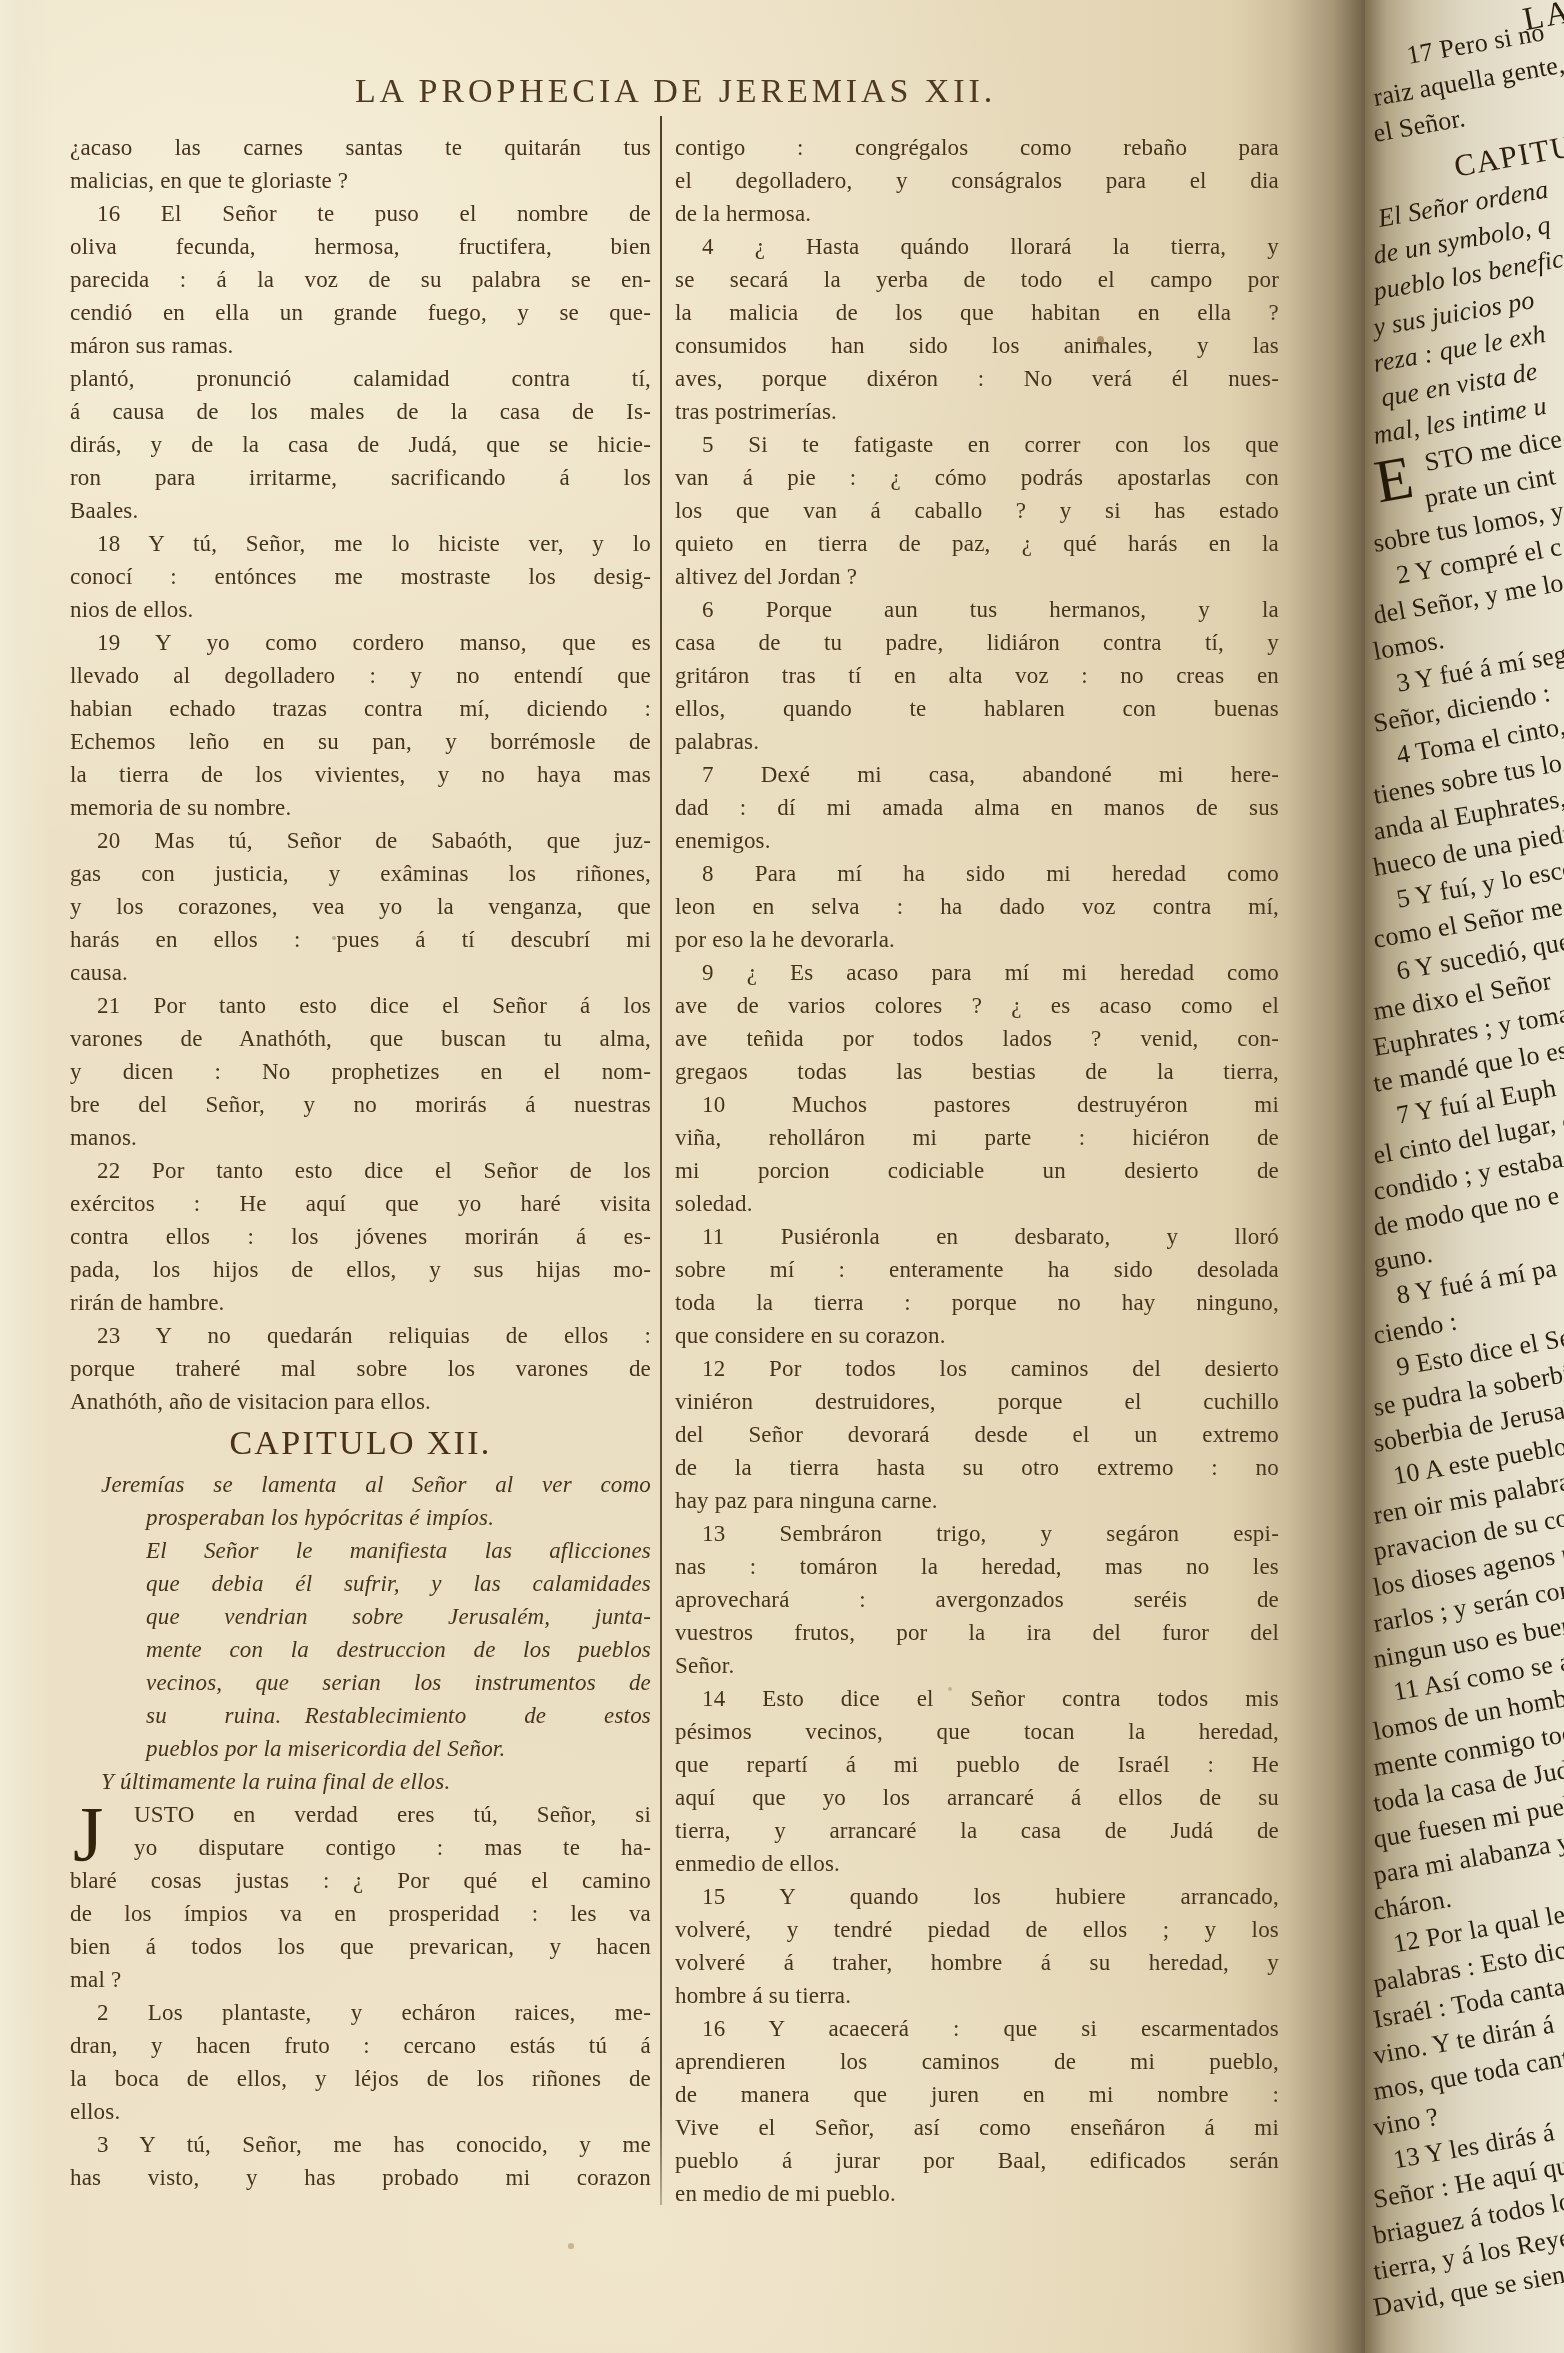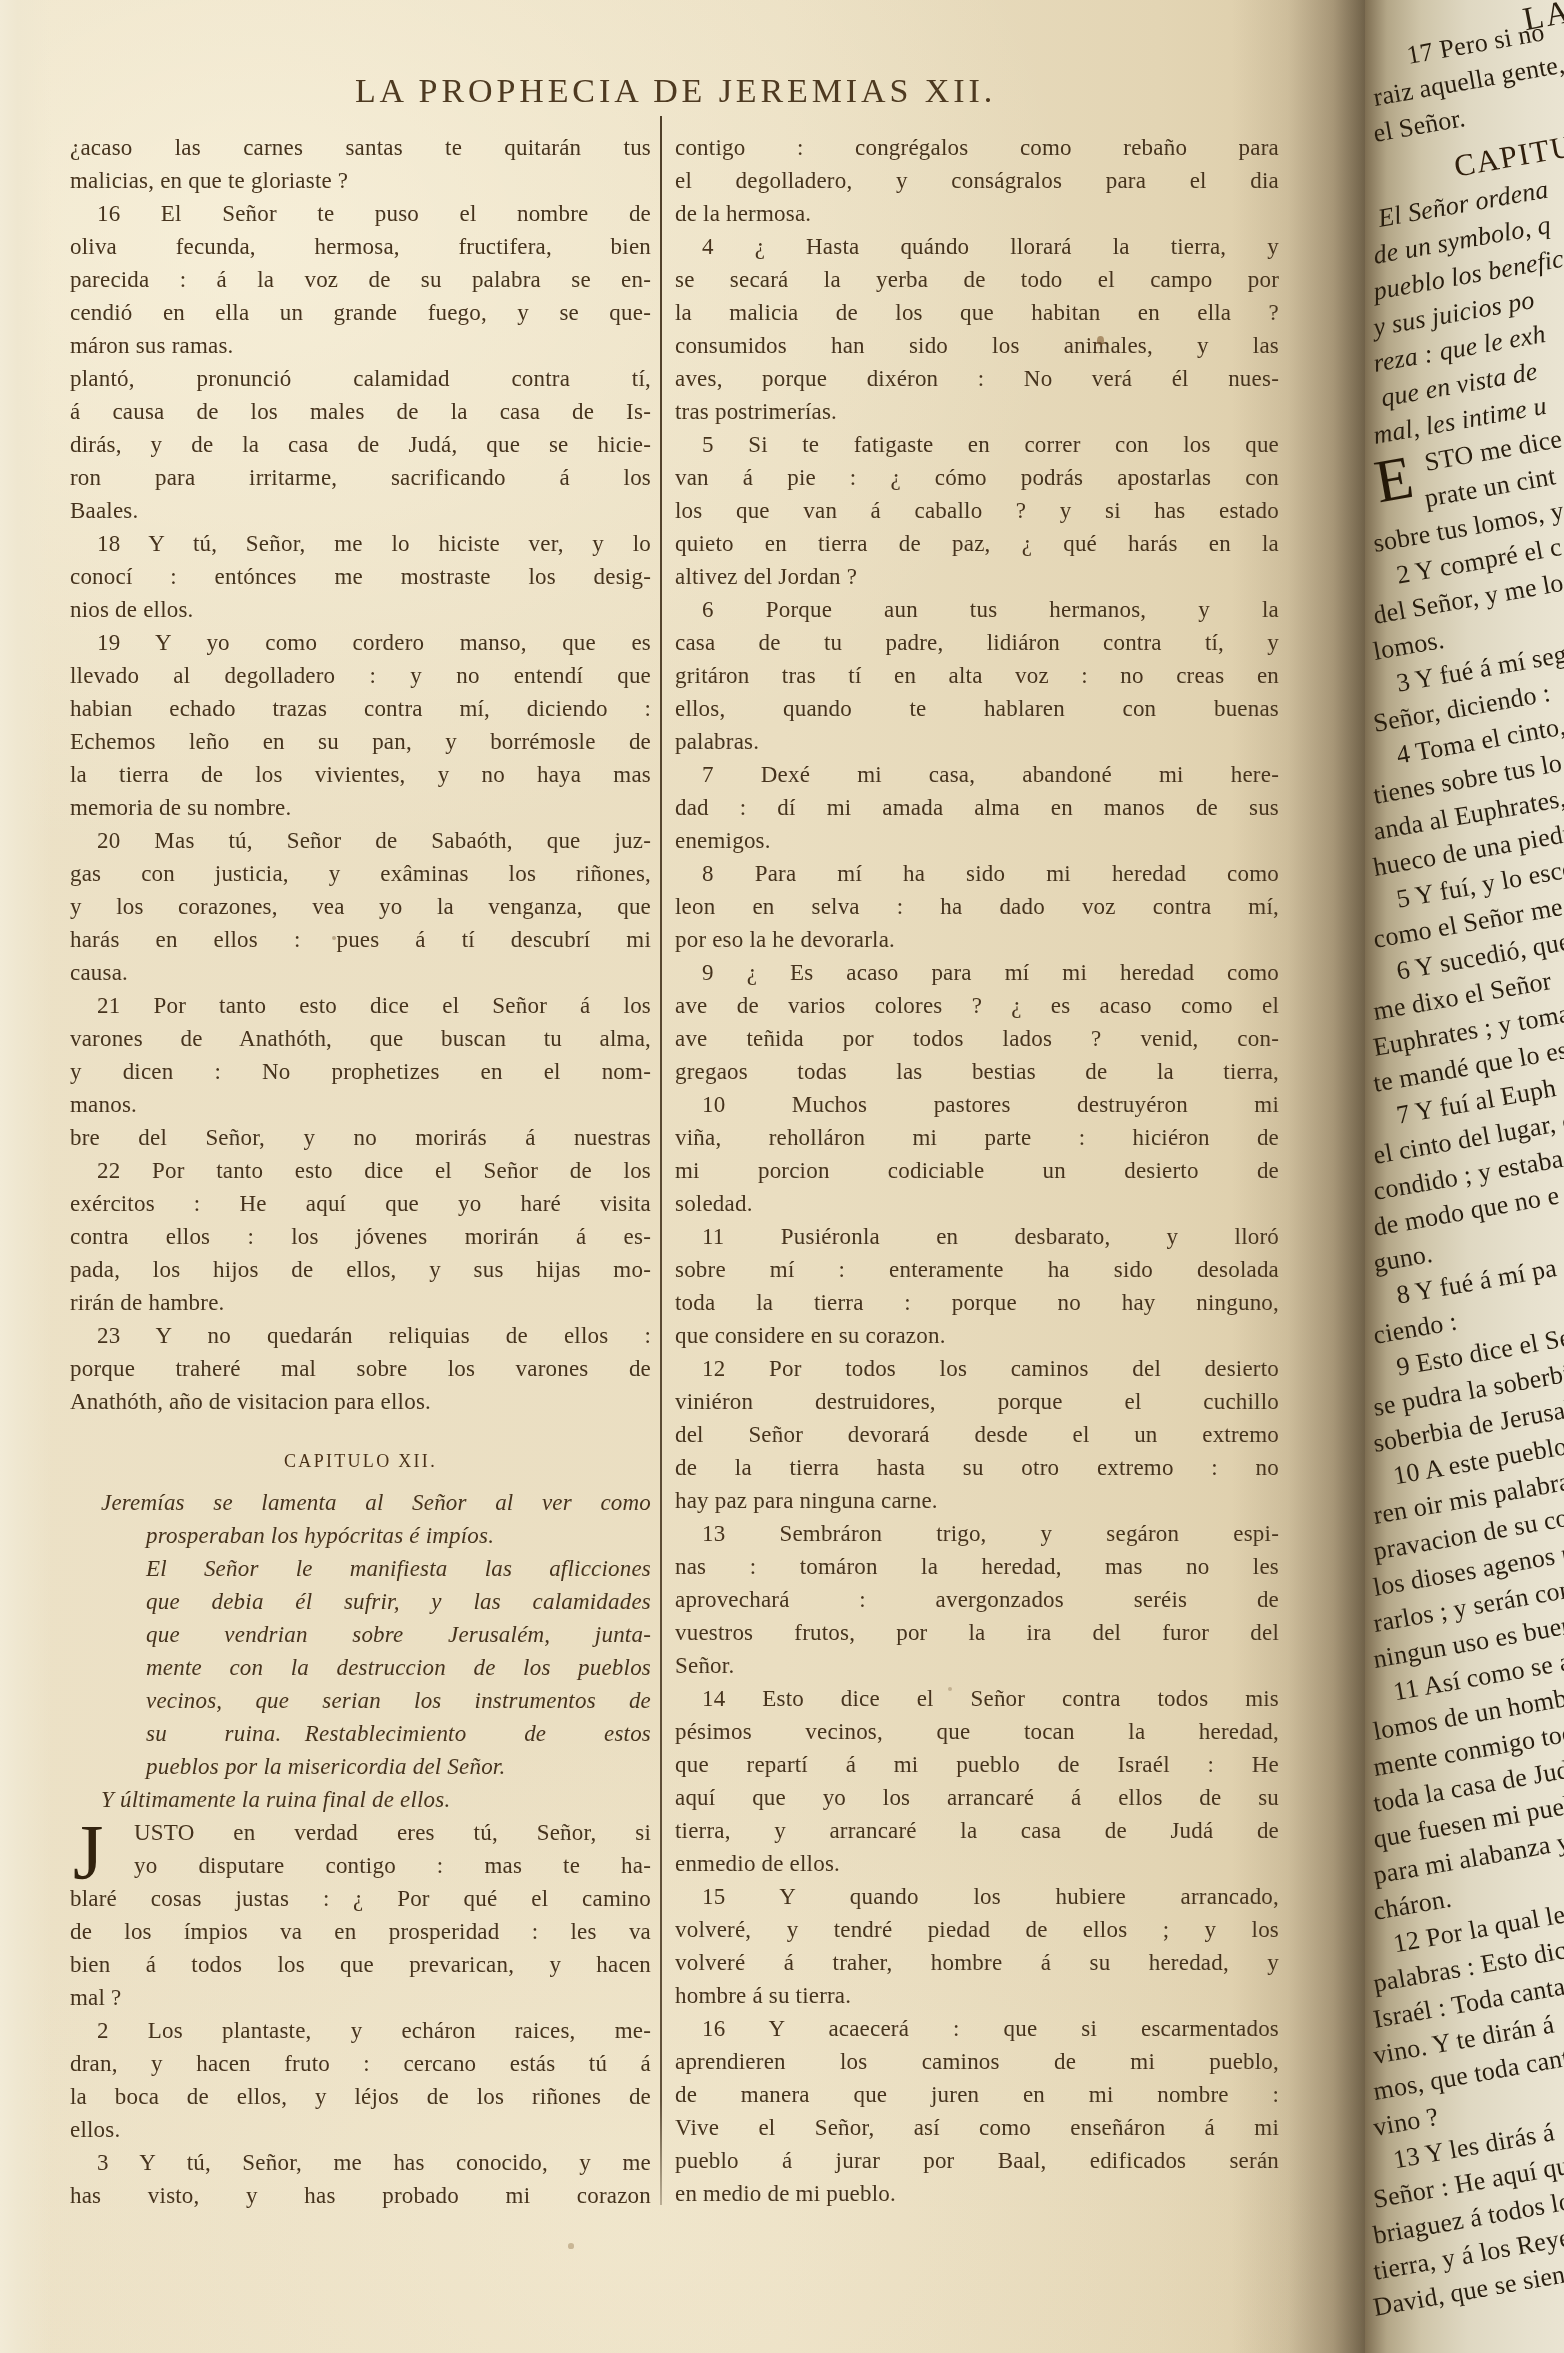--- a/index.html
+++ b/index.html
@@ -22,22 +22,22 @@
   .col{position:absolute;top:131px;font-size:23px;}
   .col-left{left:70px;width:581px;}
   .col-right{left:675px;width:604px;}
   .ln{
     height:33px;line-height:33px;letter-spacing:0.2px;
     white-space:normal;overflow:visible;text-align:left;
   }
   .ln.j{text-align:justify;text-align-last:justify;}
   .ln.in{text-indent:27px;}
   .ln.hd{
-    height:38px;line-height:38px;margin-top:24px;margin-bottom:6.3px;
-    text-align:center;text-align-last:center;font-size:18px;letter-spacing:2.3px;color:#4a3017;
+    height:38px;line-height:38px;margin-top:6px;margin-bottom:6.3px;
+    text-align:center;text-align-last:center;font-size:34px;letter-spacing:2.3px;color:#4a3017;
   }
   .ln.it{font-style:italic;margin-left:31px;}
   .ln.ind2{padding-left:45px;}
   .ln.dcl,.ln.dcl2{padding-left:64px;}
   .ln.dcl{position:relative;}
   .dcap{
     position:absolute;left:3.1px;top:-3.1px;font-size:78px;line-height:1;
     color:#32230f;font-style:normal;
   }
   .divider{
@@ -111,22 +111,22 @@
       <div class="ln j">la tierra de los vivientes, y no haya mas</div>
       <div class="ln">memoria de su nombre.</div>
       <div class="ln in j">20 Mas tú, Señor de Sabaóth, que juz-</div>
       <div class="ln j">gas con justicia, y exâminas los riñones,</div>
       <div class="ln j">y los corazones, vea yo la venganza, que</div>
       <div class="ln j">harás en ellos : pues á tí descubrí mi</div>
       <div class="ln">causa.</div>
       <div class="ln in j">21 Por tanto esto dice el Señor á los</div>
       <div class="ln j">varones de Anathóth, que buscan tu alma,</div>
       <div class="ln j">y dicen : No prophetizes en el nom-</div>
+      <div class="ln j">bre del Señor, y no morirás á nuestras</div>
       <div class="ln">manos.</div>
-      <div class="ln j">bre del Señor, y no morirás á nuestras</div>
       <div class="ln in j">22 Por tanto esto dice el Señor de los</div>
       <div class="ln j">exércitos : He aquí que yo haré visita</div>
       <div class="ln j">contra ellos : los jóvenes morirán á es-</div>
       <div class="ln j">pada, los hijos de ellos, y sus hijas mo-</div>
       <div class="ln">rirán de hambre.</div>
       <div class="ln in j">23 Y no quedarán reliquias de ellos :</div>
       <div class="ln j">porque traheré mal sobre los varones de</div>
       <div class="ln">Anathóth, año de visitacion para ellos.</div>
       <div class="ln hd">CAPITULO XII.</div>
       <div class="ln it j">Jeremías se lamenta al Señor al ver como</div>

